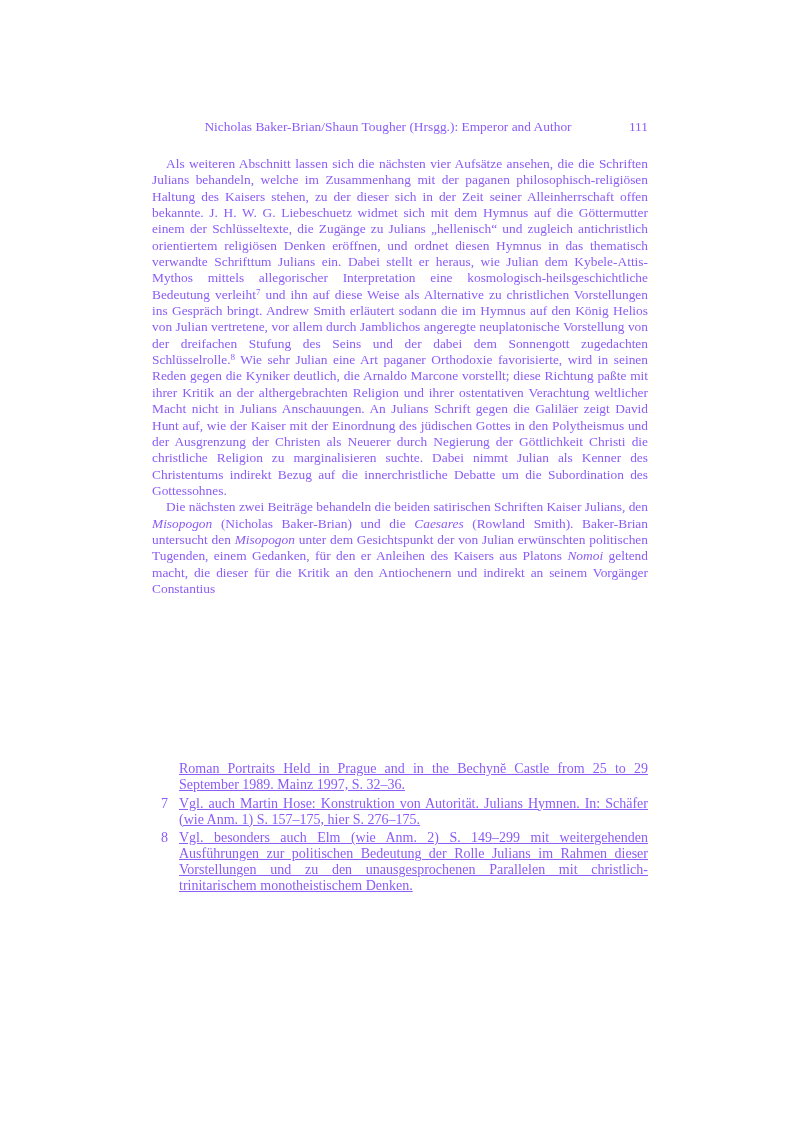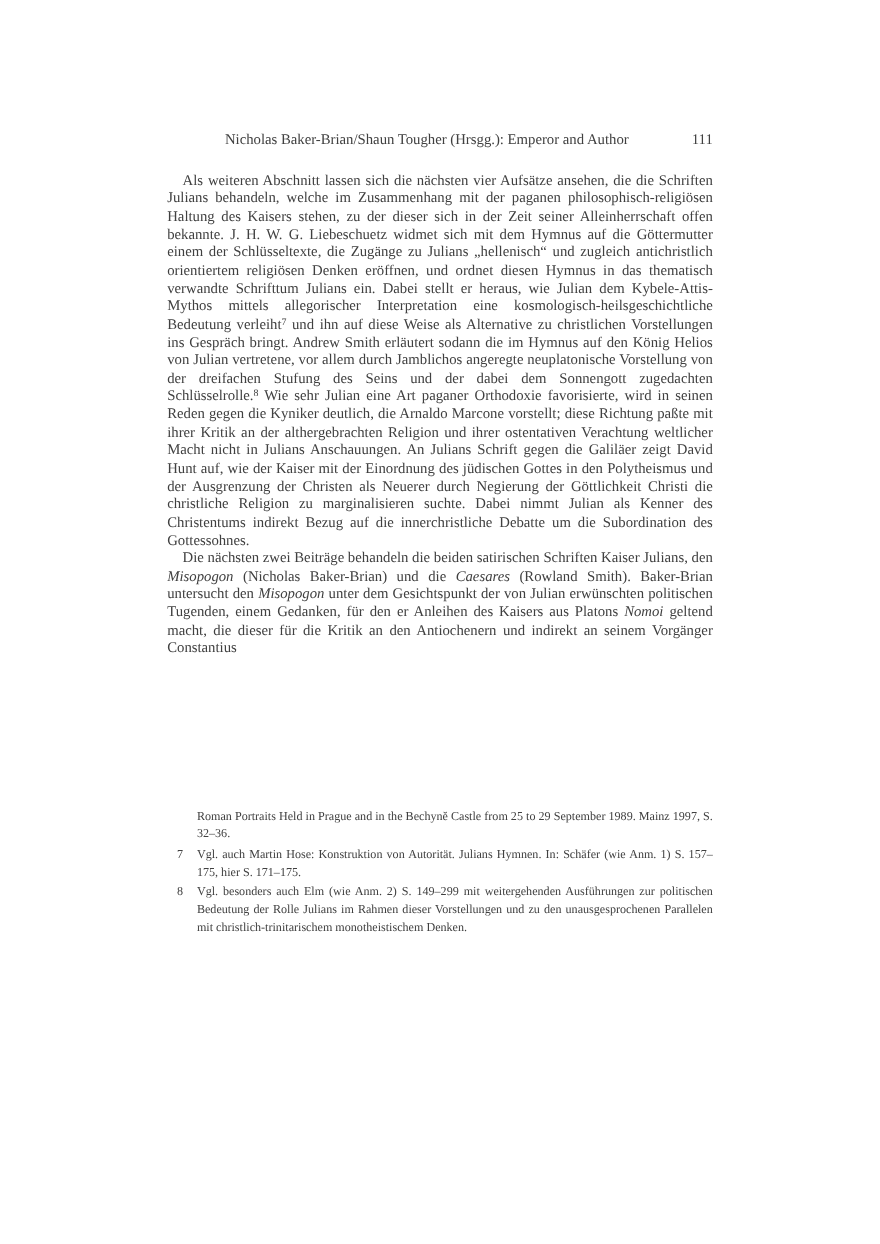--- a/index.html
+++ b/index.html
@@ -6,21 +6,21 @@
     margin: 0;
     padding: 0;
     background: #ffffff;
   }
   .page {
     position: relative;
     width: 800px;
     height: 1131px;
     background: #ffffff;
     font-family: "Liberation Serif", "DejaVu Serif", serif;
-    color: #404040;
+    color: #8b5cf6;
     overflow: hidden;
   }
   .page-header {
     position: absolute;
     top: 119px;
     left: 152px;
     width: 496px;
     height: 18px;
     font-size: 13.4px;
     line-height: 16px;
@@ -53,26 +53,27 @@
   }
   .body-text sup {
     font-size: 9px;
     line-height: 0;
     vertical-align: 4px;
   }
   .body-text em {
   }
   .footnotes {
     position: absolute;
-    top: 734px;
+    top: 761px;
     left: 161px;
     width: 487px;
-    font-size: 11px;
+    font-size: 14px;
     line-height: 16px;
     text-align: justify;
+    text-decoration: underline;
   }
   .footnote {
     position: relative;
     padding-left: 18px;
     margin-bottom: 2.5px;
   }
   .fn-num {
     position: absolute;
     left: 0;
     top: 0;
@@ -90,17 +91,17 @@
 
   <main class="body-text">
 
       <p class="indent"><span>Als weiteren Abschnitt lassen sich die nächsten vier Aufsätze ansehen, die die Schriften Julians behandeln, welche im Zusammenhang mit der paganen philosophisch-religiösen Haltung des Kaisers stehen, zu der dieser sich in der Zeit seiner Alleinherrschaft offen bekannte. J. H. W. G. Liebeschuetz widmet sich mit dem Hymnus auf die Göttermutter einem der Schlüsseltexte, die Zugänge zu Julians „hellenisch“ und zugleich antichristlich orientiertem religiösen Denken eröffnen, und ordnet diesen Hymnus in das thematisch verwandte Schrifttum Julians ein. Dabei stellt er heraus, wie Julian dem Kybele-Attis-Mythos mittels allegorischer Interpretation eine kosmologisch-heilsgeschichtliche Bedeutung verleiht</span><sup>7</sup><span> und ihn auf diese Weise als Alternative zu christlichen Vorstellungen ins Gespräch bringt. Andrew Smith erläutert sodann die im Hymnus auf den König Helios von Julian vertretene, vor allem durch Jamblichos angeregte neuplatonische Vorstellung von der dreifachen Stufung des Seins und der dabei dem Sonnengott zugedachten Schlüsselrolle.</span><sup>8</sup><span> Wie sehr Julian eine Art paganer Orthodoxie favorisierte, wird in seinen Reden gegen die Kyniker deutlich, die Arnaldo Marcone vorstellt; diese Richtung paßte mit ihrer Kritik an der althergebrachten Religion und ihrer ostentativen Verachtung weltlicher Macht nicht in Julians Anschauungen. An Julians Schrift gegen die Galiläer zeigt David Hunt auf, wie der Kaiser mit der Einordnung des jüdischen Gottes in den Polytheismus und der Ausgrenzung der Christen als Neuerer durch Negierung der Göttlichkeit Christi die christliche Religion zu marginalisieren suchte. Dabei nimmt Julian als Kenner des Christentums indirekt Bezug auf die innerchristliche Debatte um die Subordination des Gottessohnes.</span></p>
       <p class="indent"><span>Die nächsten zwei Beiträge behandeln die beiden satirischen Schriften Kaiser Julians, den </span><em>Misopogon</em><span> (Nicholas Baker-Brian) und die </span><em>Caesares</em><span> (Rowland Smith). Baker-Brian untersucht den </span><em>Misopogon</em><span> unter dem Gesichtspunkt der von Julian erwünschten politischen Tugenden, einem Gedanken, für den er Anleihen des Kaisers aus Platons </span><em>Nomoi</em><span> geltend macht, die dieser für die Kritik an den Antiochenern und indirekt an seinem Vorgänger Constantius</span></p>
     </main>
 
   <section class="footnotes">
 
   <div class="footnote"><span class="fn-num"></span><span class="fn-text">Roman Portraits Held in Prague and in the Bechynĕ Castle from 25 to 29 September 1989. Mainz 1997, S. 32–36.</span></div>
-      <div class="footnote"><span class="fn-num">7</span><span class="fn-text">Vgl. auch Martin Hose: Konstruktion von Autorität. Julians Hymnen. In: Schäfer (wie Anm. 1) S. 157–175, hier S. 171–175.</span></div>
+      <div class="footnote"><span class="fn-num">7</span><span class="fn-text">Vgl. auch Martin Hose: Konstruktion von Autorität. Julians Hymnen. In: Schäfer (wie Anm. 1) S. 157–175, hier S. 276–175.</span></div>
       <div class="footnote"><span class="fn-num">8</span><span class="fn-text">Vgl. besonders auch Elm (wie Anm. 2) S. 149–299 mit weitergehenden Ausführungen zur politischen Bedeutung der Rolle Julians im Rahmen dieser Vorstellungen und zu den unausgesprochenen Parallelen mit christlich-trinitarischem monotheistischem Denken.</span></div>
     </section>
 
 </div>
 
 </body></html>

